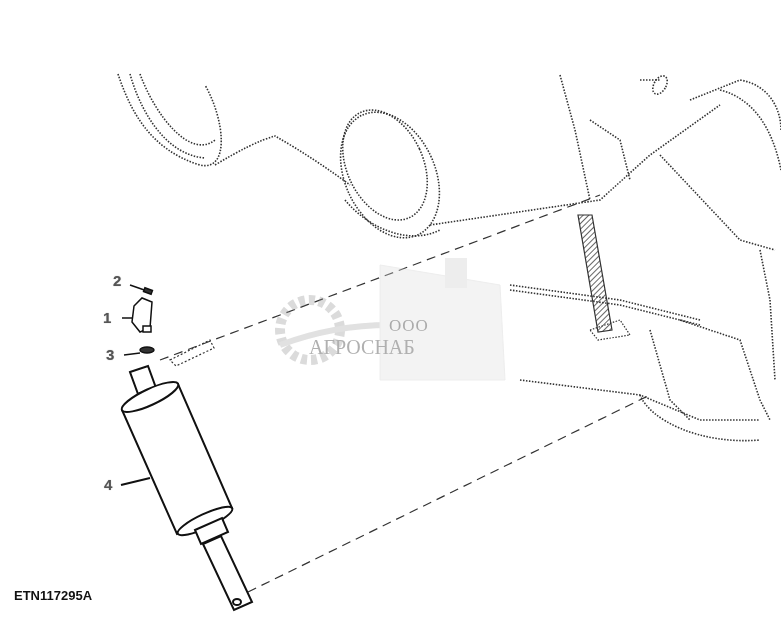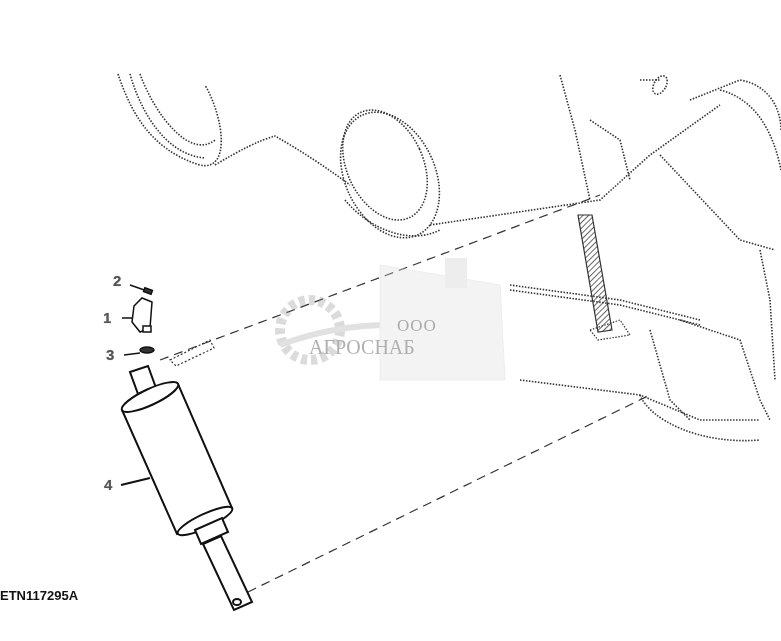--- a/index.html
+++ b/index.html
@@ -2,24 +2,24 @@
 <html><head>
   <meta charset="utf-8">
   <style>
     html, body { margin: 0; padding: 0; background: #ffffff; }
     body { width: 781px; height: 641px; position: relative; overflow: hidden;
            font-family: "Liberation Sans", sans-serif; }
     #diagram { position: absolute; left: 0; top: 0; width: 781px; height: 641px; }
     .callout { position: absolute; font-family: "Liberation Sans", sans-serif;
                font-weight: bold; font-size: 15px; color: #555; 
                text-shadow: 0 0 1px #999; }
-    .fig-id { position: absolute; left: 0; top: 588px; font-family: "Liberation Sans", sans-serif;
+    .fig-id { position: absolute; left: 14px; top: 588px; font-family: "Liberation Sans", sans-serif;
               font-weight: bold; font-size: 13px; color: #111; }
     .wm-ooo { position: absolute; left: 389px; top: 316px; font-family: "Liberation Serif", serif;
-              font-size: 17px; color: #aaa; letter-spacing: 1px; margin-left: 8px; }
+              font-size: 17px; color: #aaa; letter-spacing: 1px; }
     .wm-name { position: absolute; left: 309px; top: 336px; font-family: "Liberation Serif", serif;
                font-size: 20px; color: #b0b0b0; letter-spacing: 0px; }
   </style>
 </head>
 <body>
 
 <svg id="diagram" viewBox="0 0 781 641" xmlns="http://www.w3.org/2000/svg">
 
   <g fill="none" stroke="#333" stroke-width="1.6" stroke-dasharray="1.5 1.5">
 

